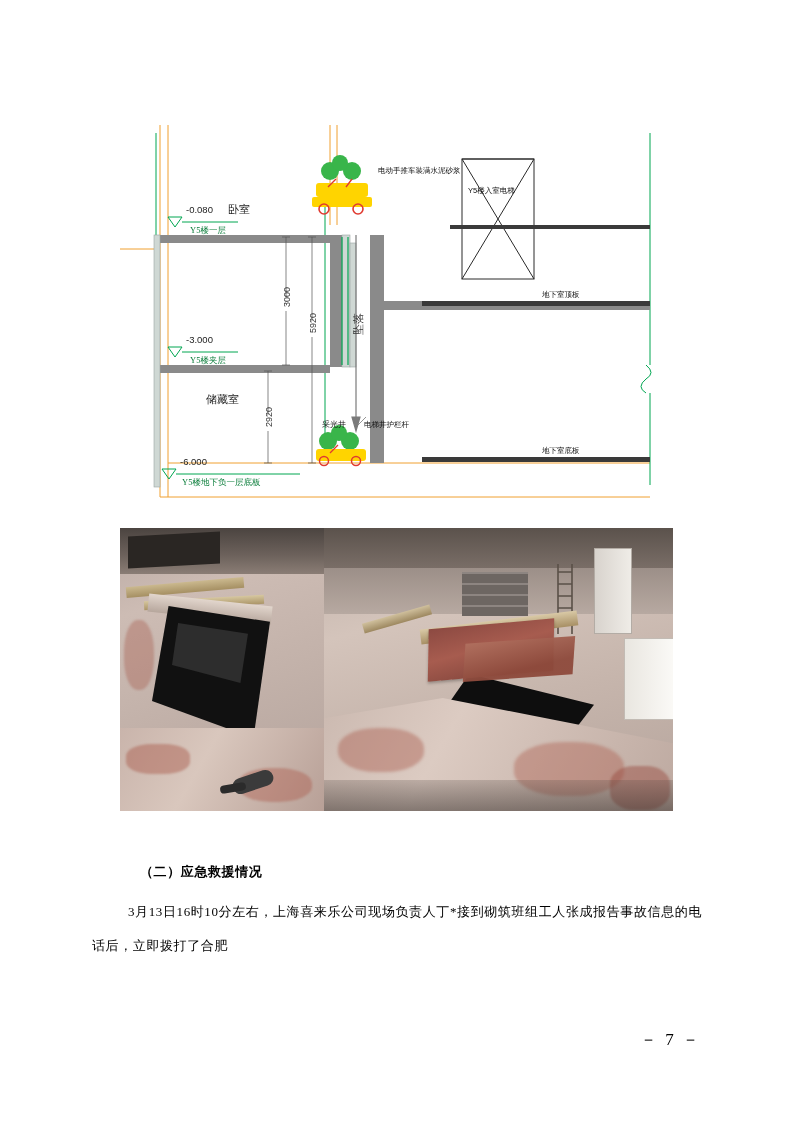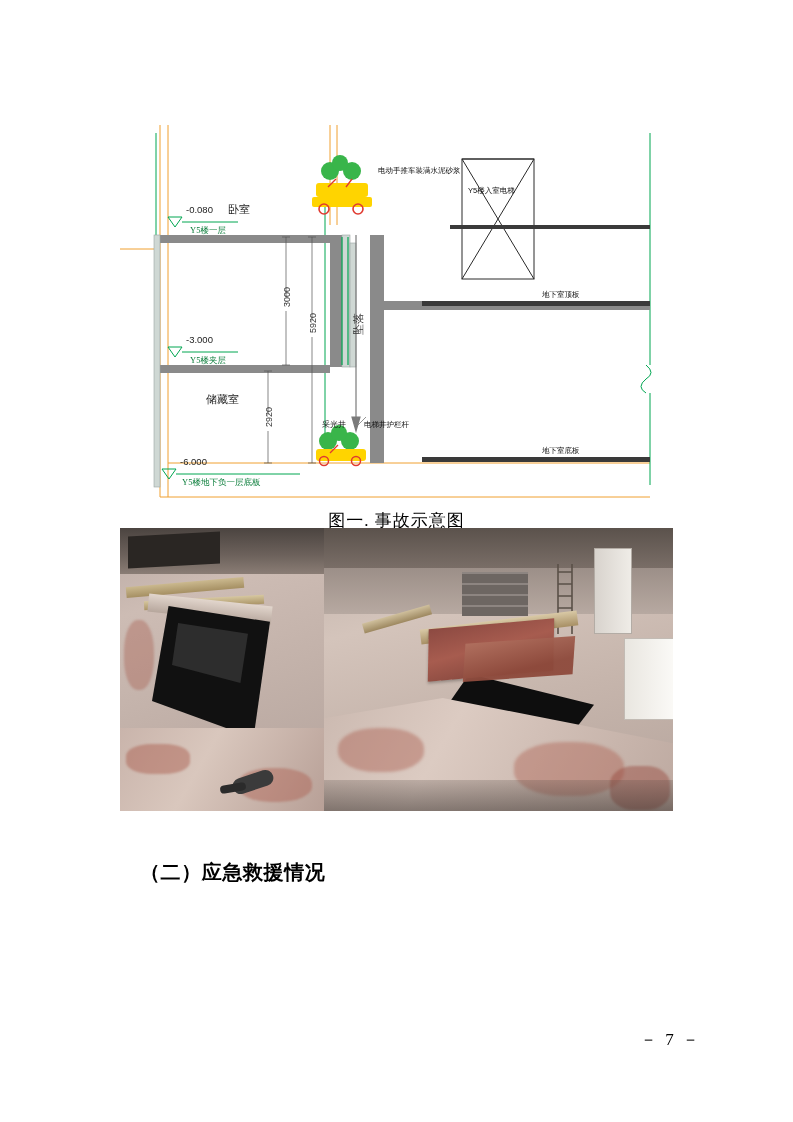--- a/index.html
+++ b/index.html
@@ -221,21 +221,21 @@
   }
   .pr-shadow {
     position: absolute; left: 0; top: 252px; width: 100%; height: 31px;
     background: linear-gradient(180deg, rgba(90,78,72,.25), rgba(60,52,48,.55));
   }
 
   
   .para {
     position: absolute;
     font-family: "Liberation Serif", serif;
-    font-size: 20px;
+    font-size: 13px;
     line-height: 34px;
     letter-spacing: .6px;
   }
   #sec-heading {
     left: 140px;
     top: 855px;
     font-weight: bold;
   }
   #body-para {
     left: 92px;
@@ -381,21 +381,20 @@
         <path d="M240 328 L248 320" stroke="#e03a30" stroke-width="1.3" fill="none"></path>
       </g>
       <text class="cad-txt" x="232" y="302" font-size="8" fill="#111">采光井</text>
       <text class="cad-txt" x="274" y="302" font-size="7.5" fill="#111">电梯井护栏杆</text>
       <g stroke="#7a7a7a" stroke-width="0.8" fill="none">
         <path d="M268 300 L276 292"></path>
       </g>
     </svg>
   </div>
 
-  <div class="fig-caption" id="fig1-caption">图一. 事故示意图</div>
 
   <div class="photos">
 
     <div class="photo photo-left">
       <div class="pl-bg"></div>
       <div class="pl-topband"></div>
       <div class="pl-dark-panel"></div>
       <div class="pl-plank1"></div>
       <div class="pl-plank2"></div>
       <div class="pl-edge"></div>
@@ -431,15 +430,16 @@
       <div class="pr-red1"></div>
       <div class="pr-red2"></div>
       <div class="pr-red3"></div>
       <div class="pr-shadow"></div>
     </div>
   </div>
 
 
   <div class="para" id="sec-heading">（二）应急救援情况</div>
 
+  <div class="para" id="body-para">3月13日16时10分左右，上海喜来乐公司现场负责人丁*接到砌筑班组工人张成报告事故信息的电话后，立即拨打了合肥</div>
 
   <div id="page-number">－ 7 －</div>
 </div>
 
 </body></html>

